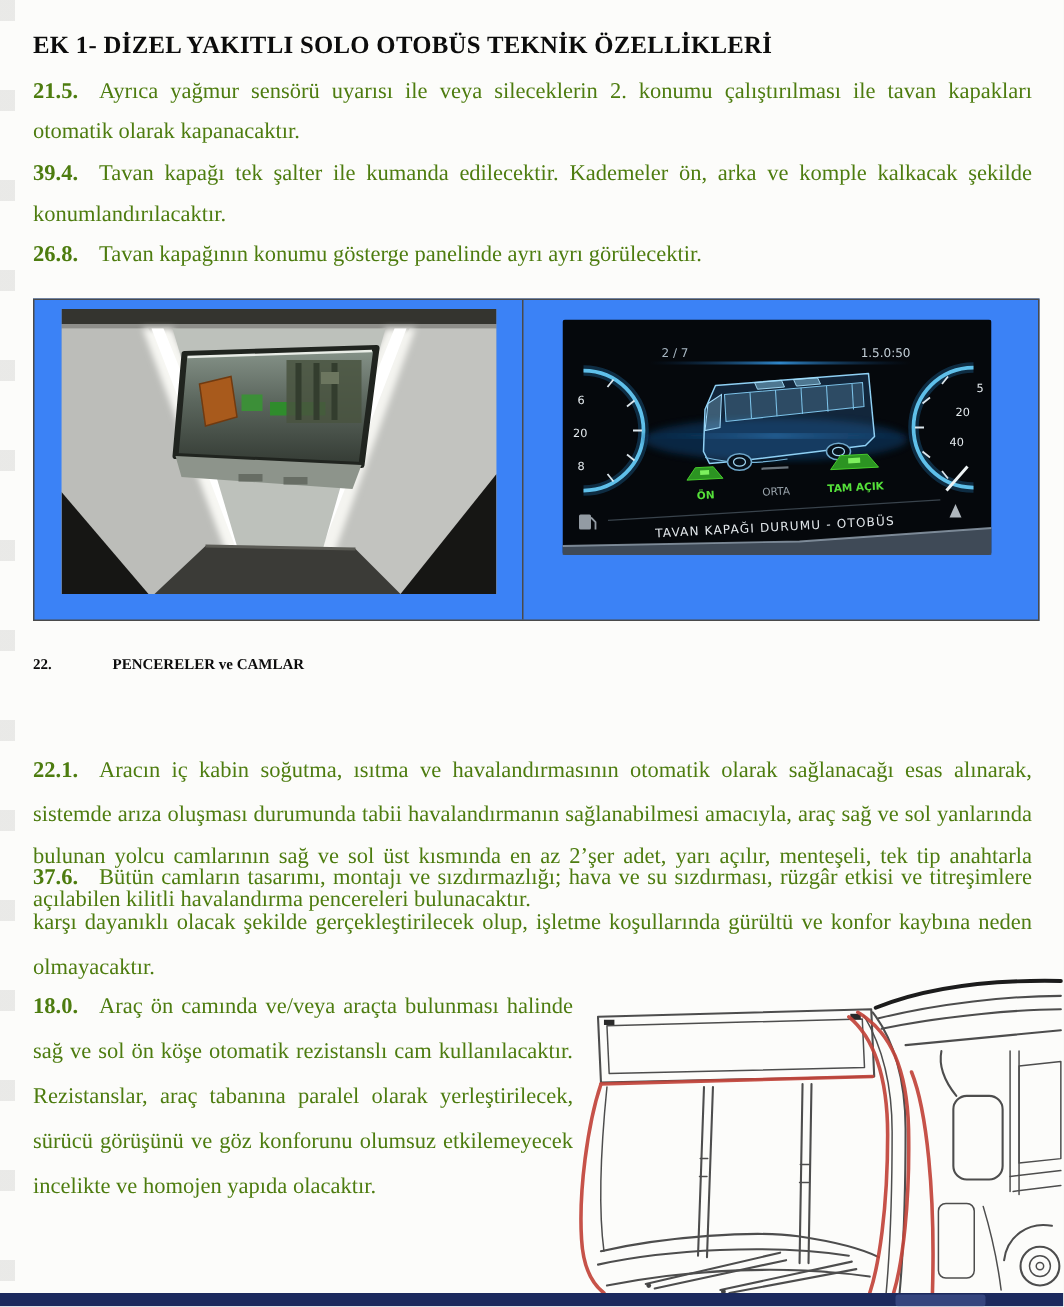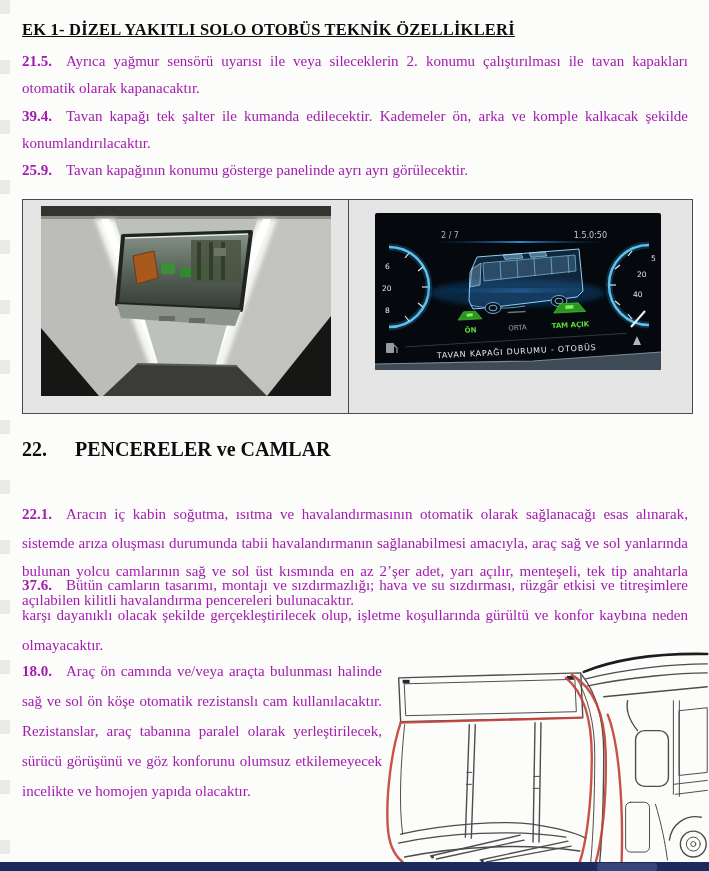--- a/index.html
+++ b/index.html
@@ -1,33 +1,33 @@
 <!DOCTYPE html>
 <html><head>
 <meta charset="utf-8">
 <style>
   html,body{margin:0;padding:0;}
   body{width:709px;height:871px;background:#f4f4f1;font-family:"Liberation Serif",serif;}
   .page{position:relative;width:709px;height:871px;background:#fcfcfa;overflow:hidden;color:#111;}
   
   .scan-noise{position:absolute;left:0;top:0;width:10px;height:100%;
     background:repeating-linear-gradient(to bottom,rgba(120,120,118,.14) 0 14px,rgba(255,255,255,0) 14px 60px);}
-  .doc-title{position:absolute;left:22px;top:9px;font-size:16.5px;font-weight:bold;letter-spacing:.2px;color:#0c0c0c;white-space:nowrap;text-decoration:underline;}
-  .clause{position:absolute;left:22px;width:666px;font-size:15px;text-align:justify;color:#a21caf;margin:0;}
+  .doc-title{position:absolute;left:22px;top:9px;font-size:16.5px;font-weight:bold;letter-spacing:.2px;color:#0c0c0c;white-space:nowrap;}
+  .clause{position:absolute;left:22px;width:666px;font-size:15px;text-align:justify;color:#4d7c0f;margin:0;}
   .clause .num{font-weight:bold;margin-right:14px;}
   .c215{top:48px;line-height:27px;}
   .c216{top:103px;line-height:27px;}
   .c217{top:157px;line-height:27px;}
-  .sec22{position:absolute;left:22px;top:438px;font-size:20px;font-weight:bold;color:#0c0c0c;}
+  .sec22{position:absolute;left:22px;top:438px;font-size:10px;font-weight:bold;color:#0c0c0c;}
   .sec22 .num{display:inline-block;width:53px;}
   .c221{top:464px;line-height:28.5px;margin-top:36px;}
   .c222{top:570px;line-height:30px;}
   .c223{top:656px;line-height:30px;width:360px;}
   
-  .figure-table{position:absolute;left:22px;top:199px;width:669px;height:213px;border:1.5px solid #4a4a4a;background:#e5e5e5;display:flex;}
+  .figure-table{position:absolute;left:22px;top:199px;width:669px;height:213px;border:1.5px solid #4a4a4a;background:#3b82f6;display:flex;}
   .fig-cell{position:relative;height:100%;}
   .fig-cell.left{width:325px;border-right:1.5px solid #4a4a4a;}
   .fig-cell.right{flex:1;}
   .photo{position:absolute;display:block;}
   .photo.roof{left:18px;top:6px;}
   .photo.dash{left:26px;top:13px;}
   
   .bus-drawing{position:absolute;left:373px;top:645px;}
   
   .footer-bar{position:absolute;left:0;top:862px;width:709px;height:9px;background:#1c2a5e;}
@@ -37,21 +37,21 @@
 </head>
 <body>
 
 <div class="page">
   <div class="scan-noise"></div>
 
   <h1 class="doc-title">EK 1- DİZEL YAKITLI SOLO OTOBÜS TEKNİK ÖZELLİKLERİ</h1>
 
   <p class="clause c215"><b class="num">21.5.</b><span>Ayrıca yağmur sensörü uyarısı ile veya sileceklerin 2. konumu çalıştırılması ile tavan kapakları otomatik olarak kapanacaktır.</span></p>
   <p class="clause c216"><b class="num">39.4.</b><span>Tavan kapağı tek şalter ile kumanda edilecektir. Kademeler ön, arka ve komple kalkacak şekilde konumlandırılacaktır.</span></p>
-  <p class="clause c217"><b class="num">25.9.</b><span>Tavan kapağının konumu gösterge panelinde ayrı ayrı görülecektir.</span></p>
+  <p class="clause c217"><b class="num">26.8.</b><span>Tavan kapağının konumu gösterge panelinde ayrı ayrı görülecektir.</span></p>
 
   <div class="figure-table">
     <div class="fig-cell left">
 
       <svg class="photo roof" width="290" height="190" viewBox="0 0 290 190">
         <defs>
           <linearGradient id="ceilBg" x1="0" y1="0" x2="0" y2="1">
             <stop offset="0" stop-color="#9d9d99"></stop>
               <stop offset="0.5" stop-color="#c6c6c2"></stop>
               <stop offset="1" stop-color="#d6d6d2"></stop>

